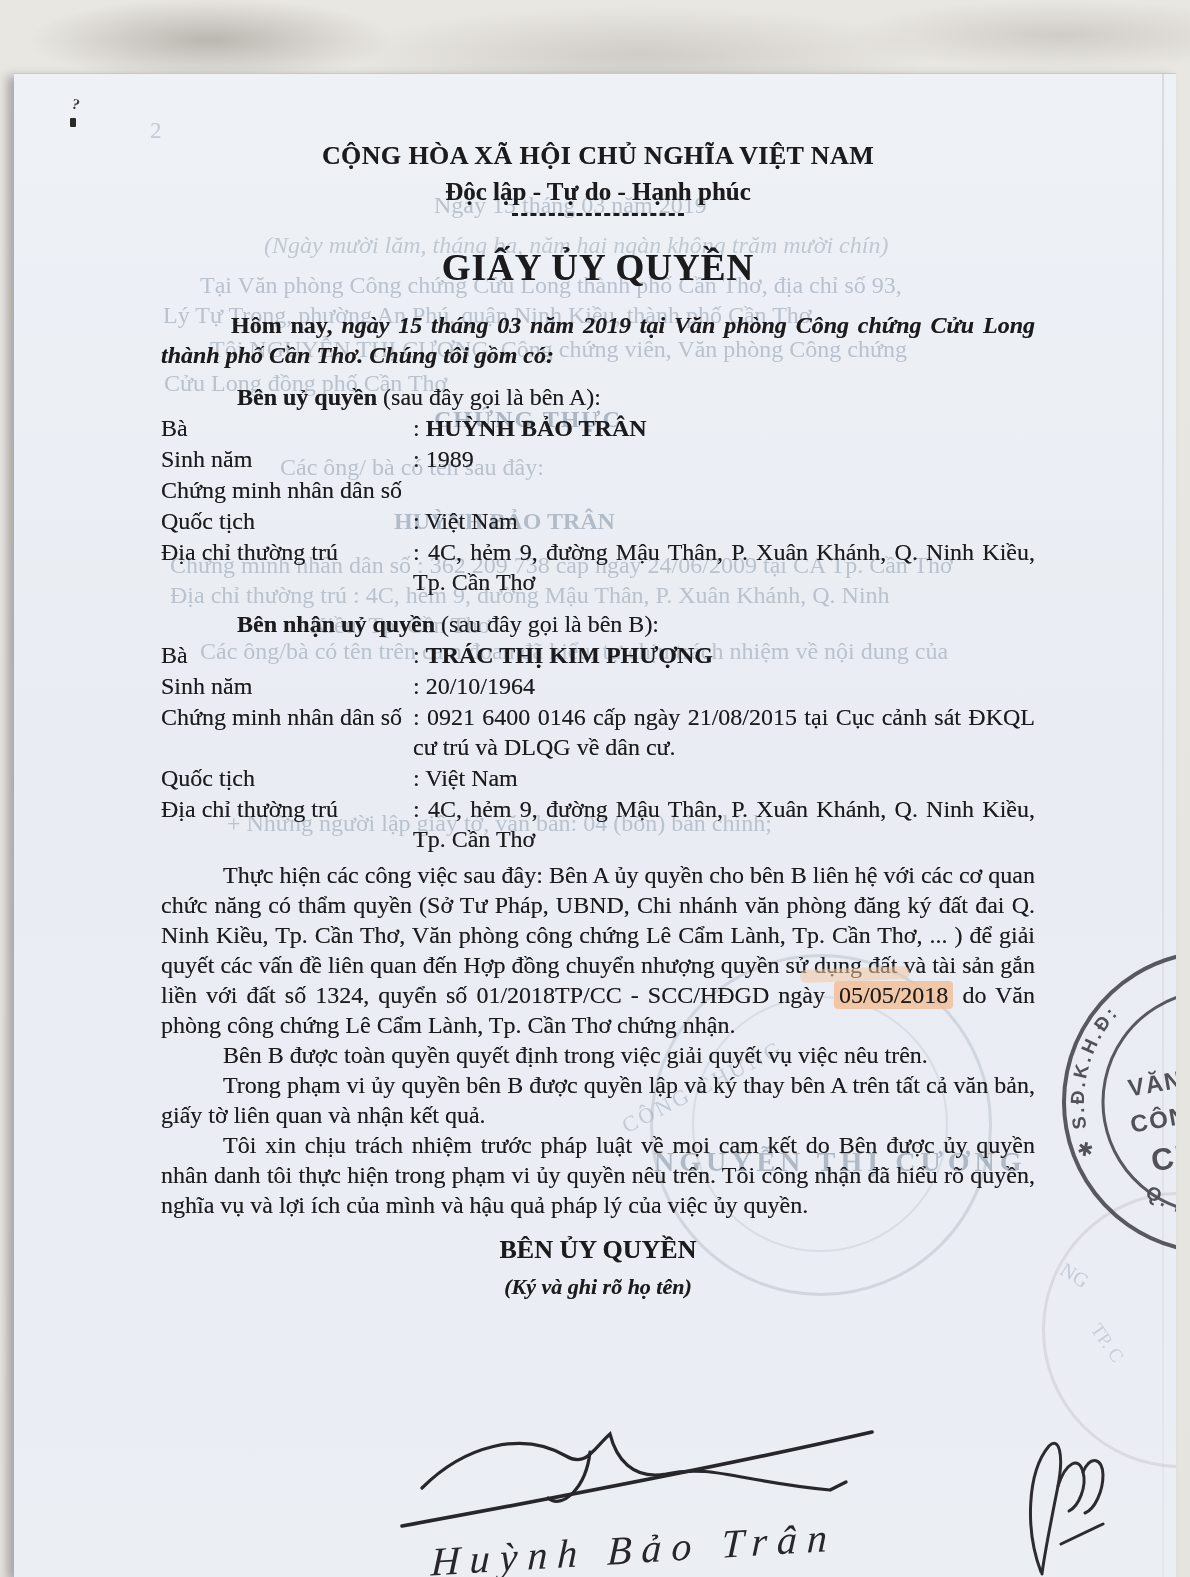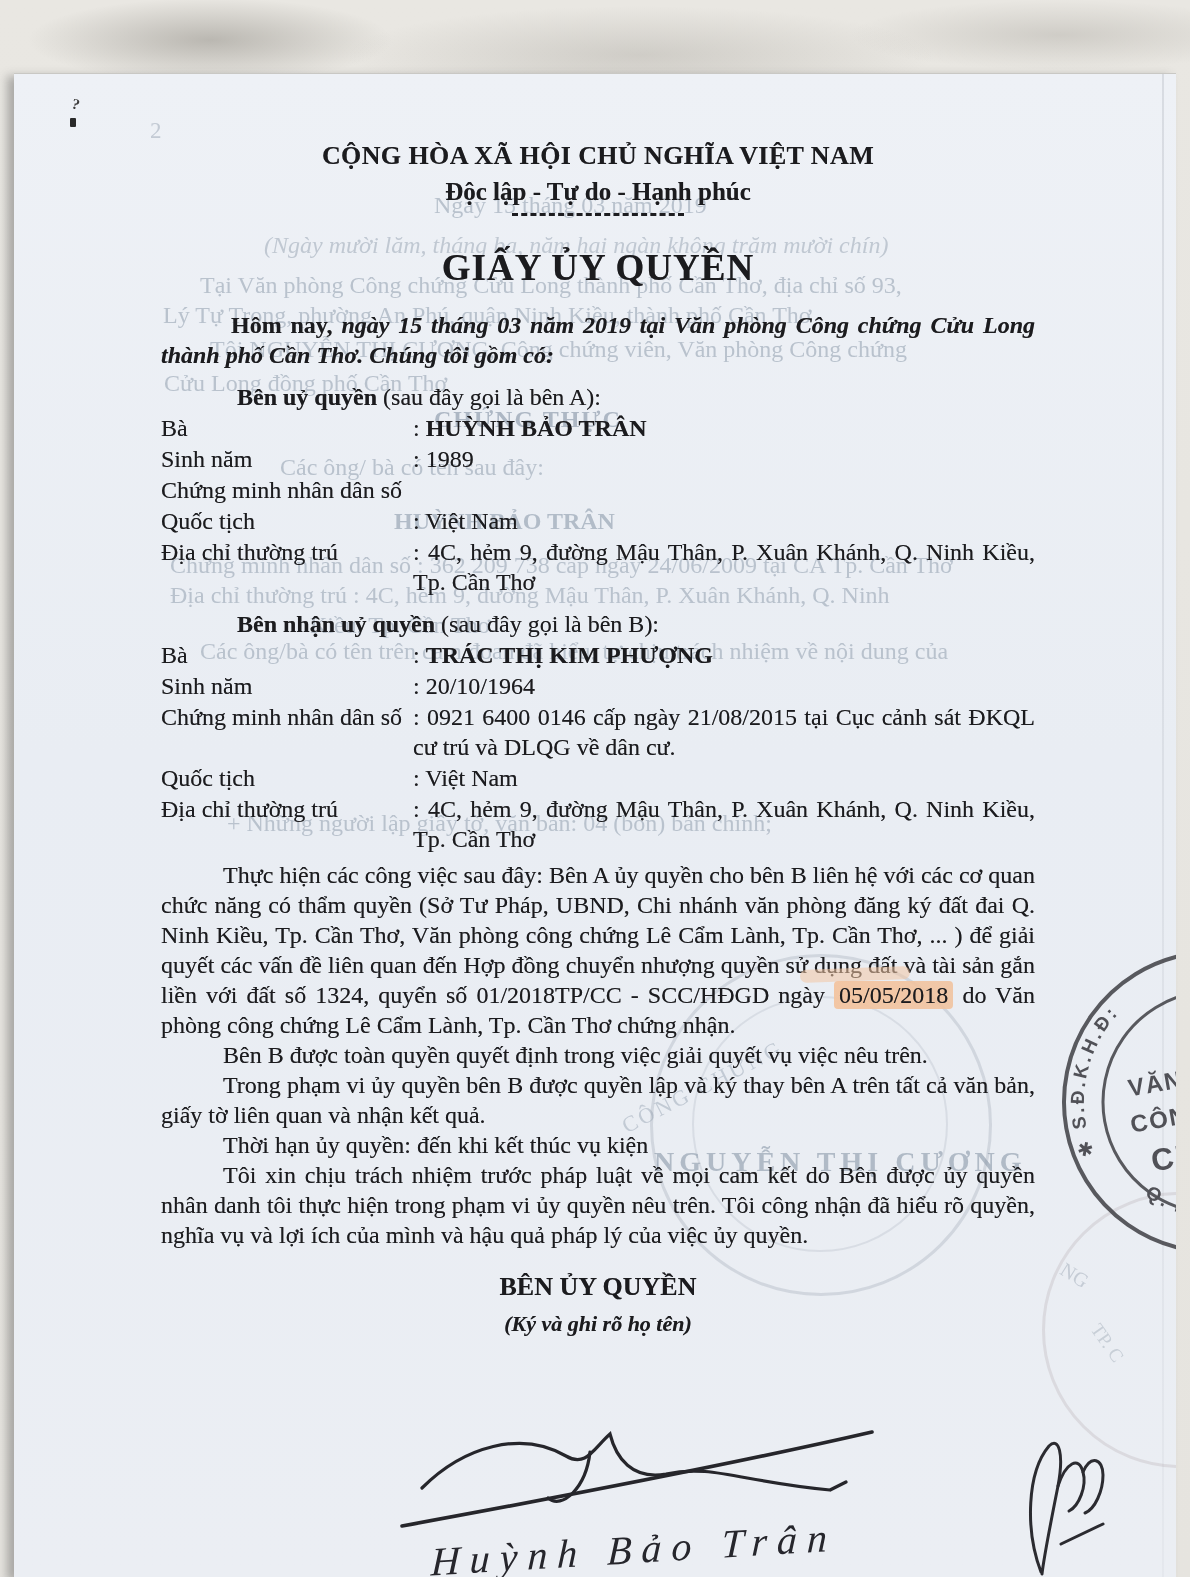--- a/index.html
+++ b/index.html
@@ -62,21 +62,21 @@
   .row{display:flex;line-height:30px;margin-top:1px;}
   .row .lbl{width:252px;flex:none;}
   .row .val{flex:1;text-align:justify;}
   .row .val .v-bold{font-weight:bold;}
   .para{margin:6px 0 0;text-indent:62px;text-align:justify;line-height:30px;}
   .para.tight{margin-top:0;}
   .hl{position:relative;background:linear-gradient(100deg,rgba(243,196,160,0.95),rgba(241,193,155,0.85));
       border-radius:4px;padding:1px 5px;}
   .hl::before{content:"";position:absolute;left:-34px;top:-13px;width:110px;height:13px;
       background:rgba(243,199,164,0.55);border-radius:8px;transform:rotate(-2deg);}
-  .sig-head{text-align:center;font-weight:bold;font-size:26px;margin-top:21px;line-height:32px;}
+  .sig-head{text-align:center;font-weight:bold;font-size:26px;margin-top:14px;line-height:32px;}
   .sig-sub{text-align:center;font-weight:bold;font-style:italic;font-size:22px;margin-top:6px;}
   
   .sig-scribble{position:absolute;left:380px;top:1330px;z-index:3;}
   .sig-name{position:absolute;left:330px;top:1452px;width:580px;z-index:3;text-align:center;
     font-style:italic;font-size:40px;letter-spacing:10px;color:#26262c;transform:rotate(-3.5deg) skewX(-6deg);}
   .paraph{position:absolute;left:985px;top:1340px;z-index:3;}
   
   .stamp-clip{position:absolute;left:1010px;top:868px;width:152px;height:336px;overflow:hidden;z-index:3;opacity:0.88;}
   .stamp-clip svg{position:absolute;left:0;top:0;}
   .stamp-text{fill:#3c3c42;font-family:"Liberation Sans","DejaVu Sans",sans-serif;font-weight:bold;}
@@ -164,21 +164,20 @@
       <span class="val"><span>:</span> <span>Việt Nam</span></span>
     </div>
     <div class="row">
       <span class="lbl">Địa chỉ thường trú</span>
       <span class="val"><span>:</span> <span>4C, hẻm 9, đường Mậu Thân, P. Xuân Khánh, Q. Ninh Kiều, Tp. Cần Thơ</span></span>
     </div>
 
     <p class="para"><span>Thực hiện các công việc sau đây: Bên A ủy quyền cho bên B liên hệ với các cơ quan chức năng có thẩm quyền (Sở Tư Pháp, UBND, Chi nhánh văn phòng đăng ký đất đai Q. Ninh Kiều, Tp. Cần Thơ, Văn phòng công chứng Lê Cẩm Lành, Tp. Cần Thơ, ... ) để giải quyết các vấn đề liên quan đến Hợp đồng chuyển nhượng quyền sử dụng đất và tài sản gắn liền với đất số 1324, quyển số 01/2018TP/CC - SCC/HĐGD ngày </span><span class="hl">05/05/2018</span><span> do Văn phòng công chứng Lê Cẩm Lành, Tp. Cần Thơ chứng nhận.</span></p>
     <p class="para tight">Bên B được toàn quyền quyết định trong việc giải quyết vụ việc nêu trên.</p>
     <p class="para tight">Trong phạm vi ủy quyền bên B được quyền lập và ký thay bên A trên tất cả văn bản, giấy tờ liên quan và nhận kết quả.</p>
-    <p class="para tight">Thời hạn ủy quyền: đến khi kết thúc vụ kiện</p>
     <p class="para tight">Tôi xin chịu trách nhiệm trước pháp luật về mọi cam kết do Bên được ủy quyền nhân danh tôi thực hiện trong phạm vi ủy quyền nêu trên. Tôi công nhận đã hiểu rõ quyền, nghĩa vụ và lợi ích của mình và hậu quả pháp lý của việc ủy quyền.</p>
 
     <div class="sig-head">BÊN ỦY QUYỀN</div>
     <div class="sig-sub">(Ký và ghi rõ họ tên)</div>
   </div>
 
   <svg class="sig-scribble" width="500" height="135" viewBox="0 0 500 135">
     <g fill="none" stroke="#26262b" stroke-width="3.2" stroke-linecap="round">
       <path d="M28,84 C70,42 128,26 172,52 C192,64 200,44 216,30 C222,54 238,76 272,70 C318,60 348,78 436,86 L452,78"></path>
       <path d="M196,48 C192,84 168,106 154,94"></path>

